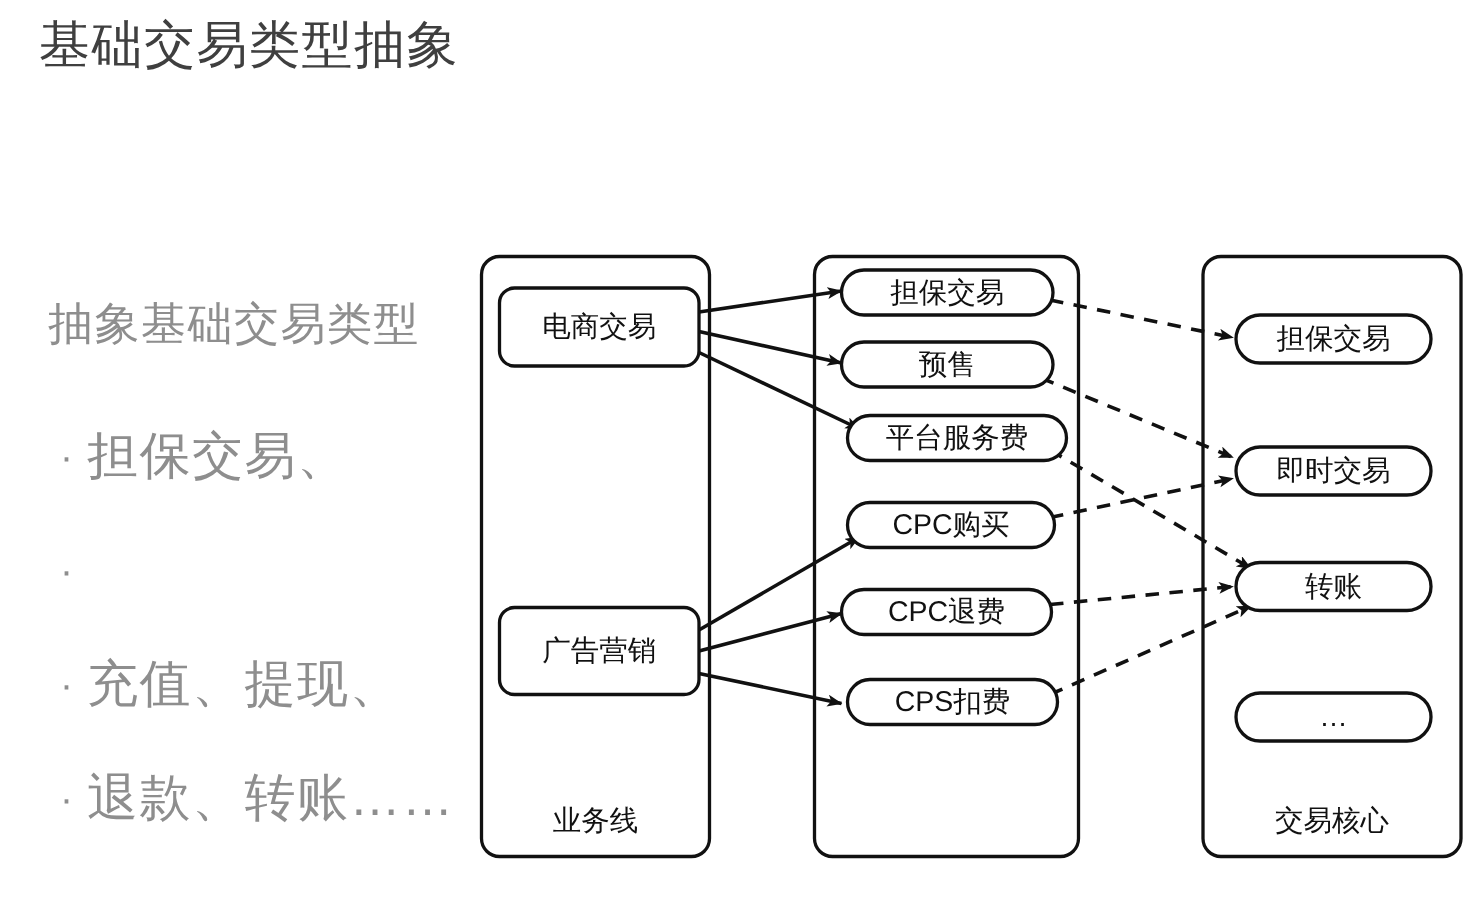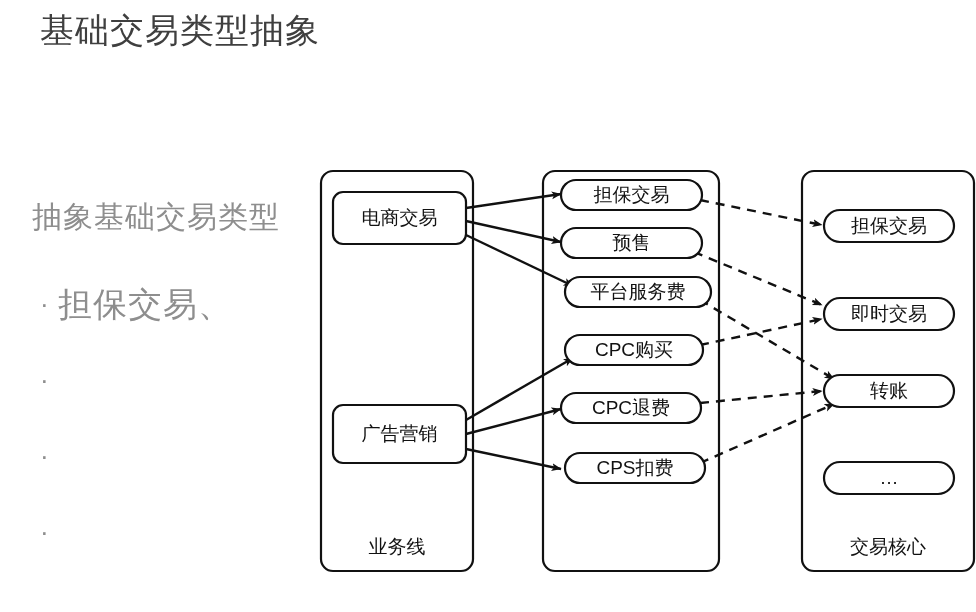--- a/index.html
+++ b/index.html
@@ -12,21 +12,21 @@
     height: 612px;
     position: relative;
     overflow: hidden;
     font-family: "Liberation Sans", "DejaVu Sans", sans-serif;
     color: #3b3b3b;
   }
 
   
   #page-title {
     position: absolute;
-    left: 40px;
+    left: 26px;
     top: 6px;
     font-size: 34px;
     line-height: 48px;
     letter-spacing: 1px;
     color: #3f3f3f;
     white-space: nowrap;
   }
 
   
   #left-panel {
@@ -125,23 +125,25 @@
   <div class="left-bullets">
     <div class="left-bullet-row">
       <span class="left-bullet-dot">·</span>
       <span class="left-bullet-text">担保交易、</span>
     </div>
     <div class="left-bullet-row">
       <span class="left-bullet-dot">·</span>
     </div>
     <div class="left-bullet-row">
       <span class="left-bullet-dot">·</span>
-    </div>
-    <div class="left-bullet-row">
-      <span class="left-bullet-dot">·</span>
+      <span class="left-bullet-text">充值、提现、</span>
+    </div>
+    <div class="left-bullet-row">
+      <span class="left-bullet-dot">·</span>
+      <span class="left-bullet-text">退款、转账……</span>
     </div>
   </div>
 </div>
 
 <svg id="diagram" viewBox="0 0 976 612">
   <defs>
     <marker id="arrow-solid" markerWidth="11" markerHeight="11" refX="9.4" refY="4" orient="auto" markerUnits="userSpaceOnUse">
       <path d="M0,0 L10,4 L0,8 L2.4,4 Z" fill="#111111"></path>
     </marker>
     <marker id="arrow-dashed" markerWidth="11" markerHeight="11" refX="9.4" refY="4" orient="auto" markerUnits="userSpaceOnUse">

